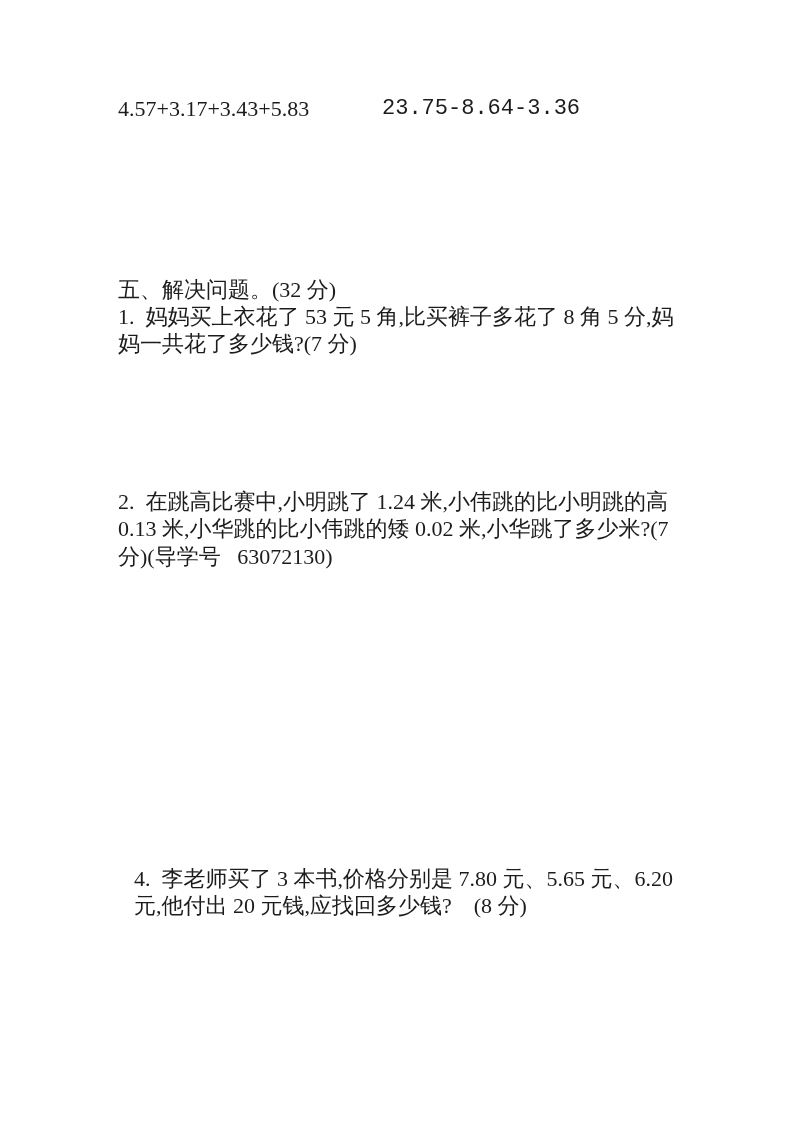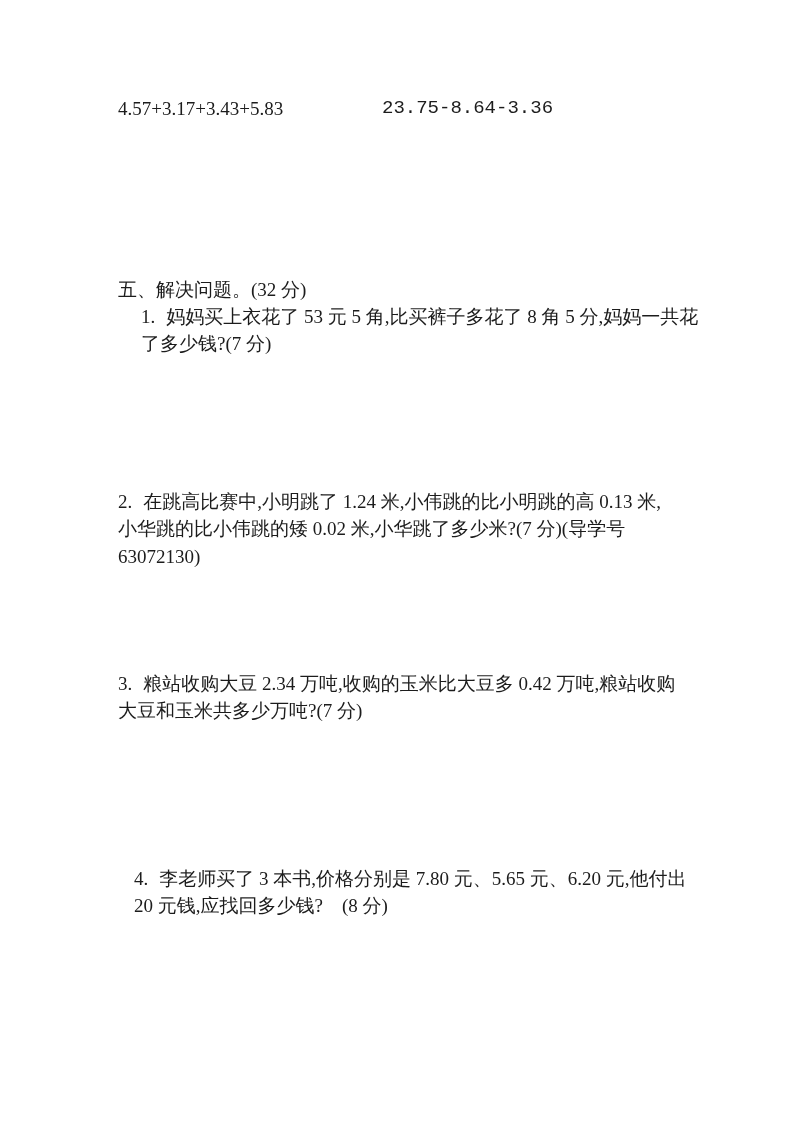--- a/index.html
+++ b/index.html
@@ -7,21 +7,21 @@
     padding: 0;
     background: #ffffff;
   }
   .page {
     position: relative;
     width: 793px;
     height: 1122px;
     background: #ffffff;
     color: #1c1c1c;
     font-family: "Liberation Serif", "DejaVu Serif", serif;
-    font-size: 19px;
+    font-size: 22px;
     line-height: 27.4px;
     overflow: hidden;
   }
   .abs { position: absolute; }
   .expr-row {
     top: 95px;
     left: 118px;
     width: 600px;
     height: 28px;
   }
@@ -29,21 +29,21 @@
   .expr-right { position: absolute; left: 264px; top: 0; white-space: pre; font-family: Liberation Mono, monospace; }
   .section-heading {
     top: 276px;
     left: 118px;
     width: 560px;
   }
   .problem {
     left: 118px;
     width: 560px;
   }
-  .problem-1 { top: 303px; margin-left: 23px; }
+  .problem-1 { top: 303px; }
   .problem-2 { top: 488px; }
   .problem-3 { top: 670px; }
   .problem-4 { top: 865px; margin-left: 16px; }
   .q-num {
     margin-right: 11px;
     white-space: pre;
   }
   .q-text {
     white-space: pre-wrap;
     word-break: break-word;
@@ -62,21 +62,18 @@
   <div class="abs section-heading">五、解决问题。(32 分)</div>
 
   <div class="abs problem problem-1">
     <span class="q-num">1.</span><span class="q-text">妈妈买上衣花了 53 元 5 角,比买裤子多花了 8 角 5 分,妈妈一共花了多少钱?(7 分)</span>
   </div>
 
   <div class="abs problem problem-2">
     <span class="q-num">2.</span><span class="q-text">在跳高比赛中,小明跳了 1.24 米,小伟跳的比小明跳的高 0.13 米,小华跳的比小伟跳的矮 0.02 米,小华跳了多少米?(7 分)(导学号   63072130)</span>
   </div>
 
-  <div class="abs problem problem-3">
-    <span class="q-num">3.</span><span class="q-text">粮站收购大豆 2.34 万吨,收购的玉米比大豆多 0.42 万吨,粮站收购大豆和玉米共多少万吨?(7 分)</span>
-  </div>
 
   <div class="abs problem problem-4">
     <span class="q-num">4.</span><span class="q-text">李老师买了 3 本书,价格分别是 7.80 元、5.65 元、6.20 元,他付出 20 元钱,应找回多少钱?    (8 分)</span>
   </div>
 
 </div>
 
 </body></html>

